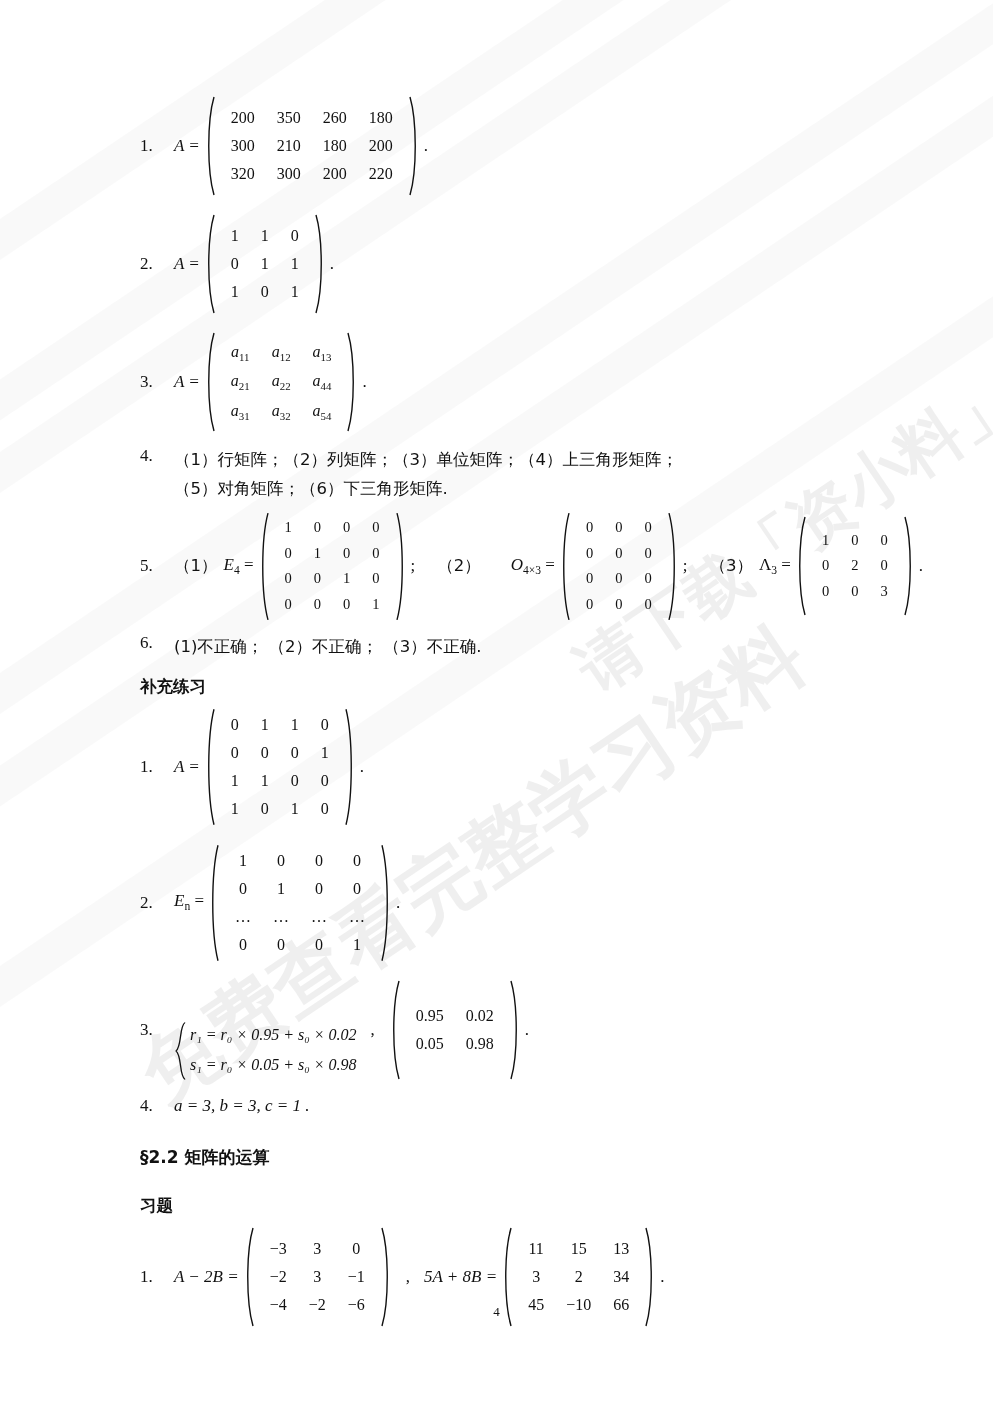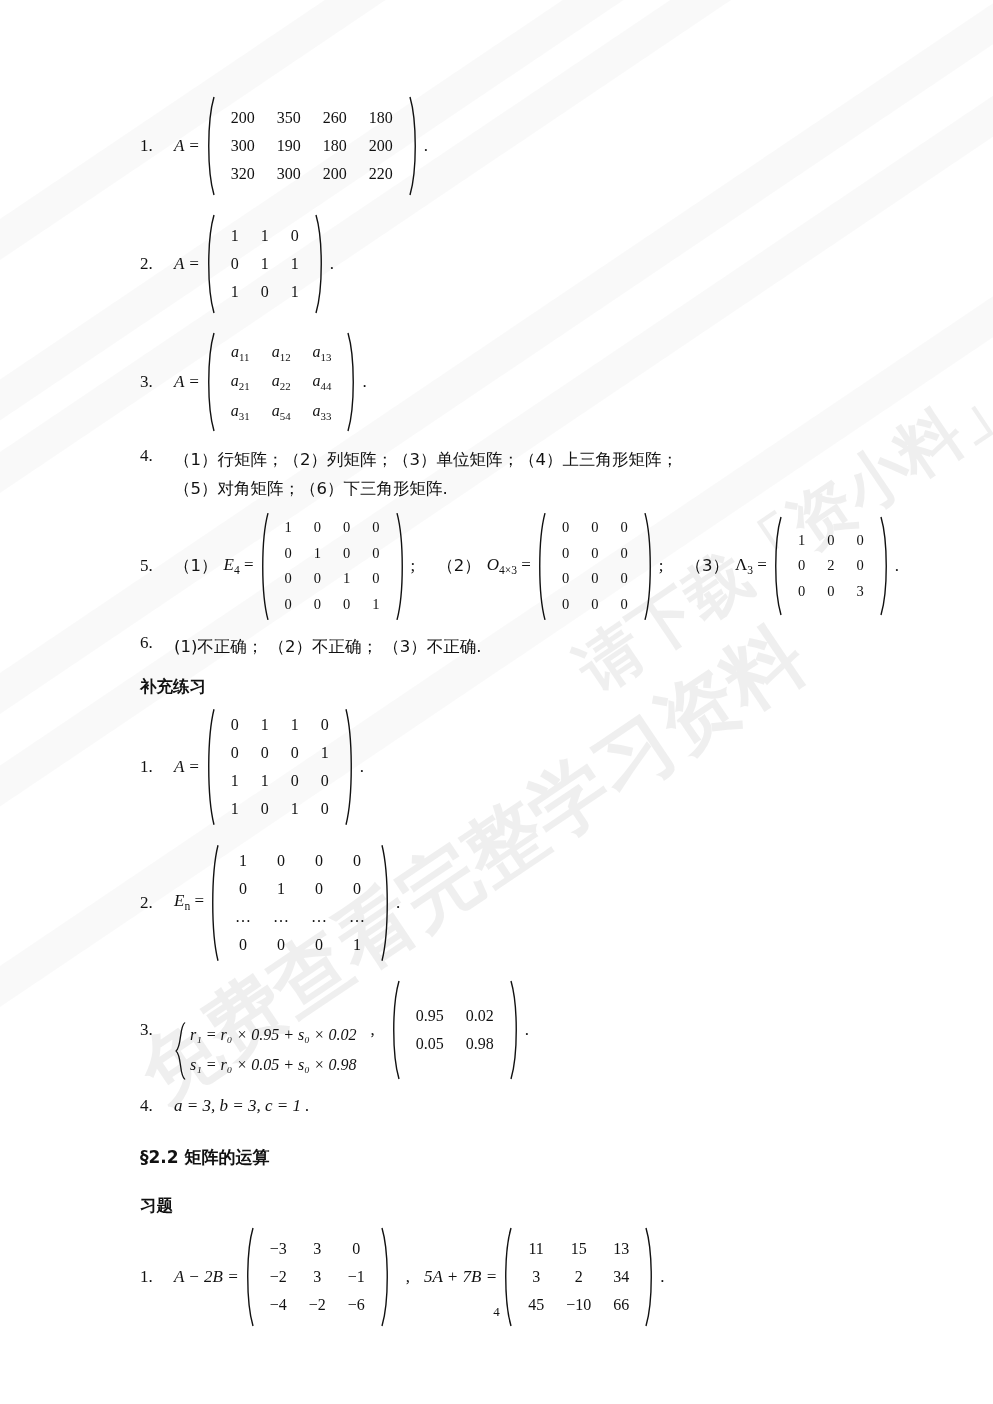--- a/index.html
+++ b/index.html
@@ -173,21 +173,21 @@
           <svg viewBox="0 0 11 100" preserveAspectRatio="none">
               <path d="M10,1 C3,25 3,75 10,99" fill="none" stroke="#111" stroke-width="1.4"></path>
             </svg>
         </span>
         <span class="mgrid num-style" style="grid-template-columns:repeat(4,auto);">
           <span>200</span>
           <span>350</span>
           <span>260</span>
           <span>180</span>
           <span>300</span>
-          <span>190</span>
+          <span>210</span>
           <span>180</span>
           <span>200</span>
           <span>320</span>
           <span>300</span>
           <span>200</span>
           <span>220</span>
         </span>
         <span class="paren">
           <svg viewBox="0 0 11 100" preserveAspectRatio="none">
               <path d="M1,1 C8,25 8,75 1,99" fill="none" stroke="#111" stroke-width="1.4"></path>
@@ -236,22 +236,22 @@
             </svg>
         </span>
         <span class="mgrid" style="grid-template-columns:repeat(3,auto);">
           <span><i>a</i><sub>11</sub></span>
           <span><i>a</i><sub>12</sub></span>
           <span><i>a</i><sub>13</sub></span>
           <span><i>a</i><sub>21</sub></span>
           <span><i>a</i><sub>22</sub></span>
           <span><i>a</i><sub>44</sub></span>
           <span><i>a</i><sub>31</sub></span>
+          <span><i>a</i><sub>32</sub></span>
           <span><i>a</i><sub>54</sub></span>
-          <span><i>a</i><sub>33</sub></span>
         </span>
         <span class="paren">
           <svg viewBox="0 0 11 100" preserveAspectRatio="none">
               <path d="M1,1 C8,25 8,75 1,99" fill="none" stroke="#111" stroke-width="1.4"></path>
             </svg>
         </span>
       </span>
       <span class="tail">.</span>
     </div>
 
@@ -299,21 +299,21 @@
         </span>
         <span class="paren">
           <svg viewBox="0 0 11 100" preserveAspectRatio="none">
               <path d="M1,1 C8,25 8,75 1,99" fill="none" stroke="#111" stroke-width="1.4"></path>
             </svg>
         </span>
       </span>
       <span class="tail">;</span>
 
       <span class="cn" style="padding-left:22px;">（2）</span>
-      <span class="lhs" style="padding-left:6px;">
+      <span class="lhs" style="padding-left:6px;margin-left:24px;">
         <i>O</i><sub>4×3</sub>
         <span class="up">=</span>
       </span>
       <span class="matrix">
         <span class="paren">
           <svg viewBox="0 0 11 100" preserveAspectRatio="none">
               <path d="M10,1 C3,25 3,75 10,99" fill="none" stroke="#111" stroke-width="1.4"></path>
             </svg>
         </span>
         <span class="mgrid num-style" style="grid-template-columns:repeat(3,auto); font-size:14.5px;">
@@ -512,21 +512,21 @@
           <span>−2</span>
           <span>−6</span>
         </span>
         <span class="paren">
           <svg viewBox="0 0 11 100" preserveAspectRatio="none">
               <path d="M1,1 C8,25 8,75 1,99" fill="none" stroke="#111" stroke-width="1.4"></path>
             </svg>
         </span>
       </span>
       <span class="inline-sep">,</span>
-      <span class="lhs">5A + 7B =</span>
+      <span class="lhs">5A + 8B =</span>
       <span class="matrix">
         <span class="paren">
           <svg viewBox="0 0 11 100" preserveAspectRatio="none">
               <path d="M10,1 C3,25 3,75 10,99" fill="none" stroke="#111" stroke-width="1.4"></path>
             </svg>
         </span>
         <span class="mgrid num-style" style="grid-template-columns:repeat(3,auto);">
           <span>11</span>
           <span>15</span>
           <span>13</span>

